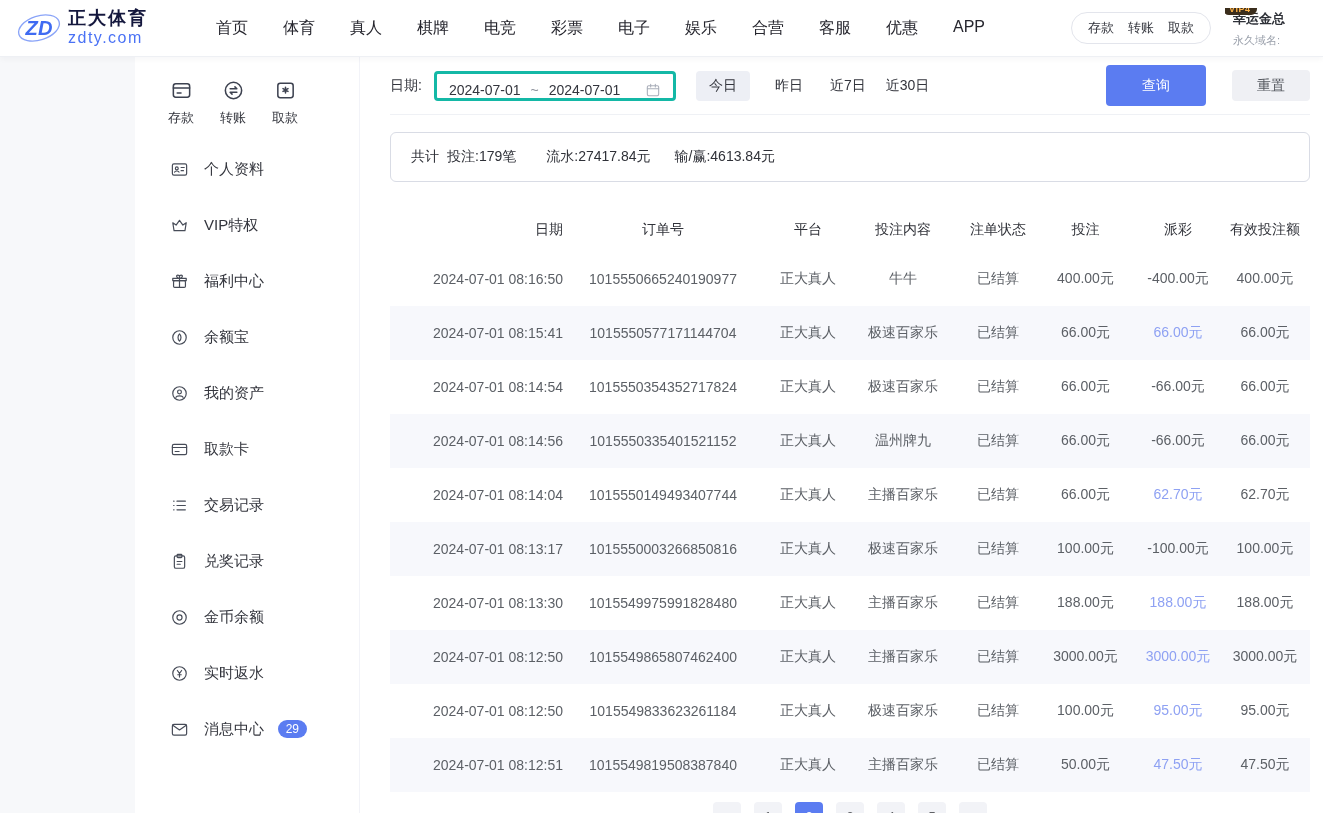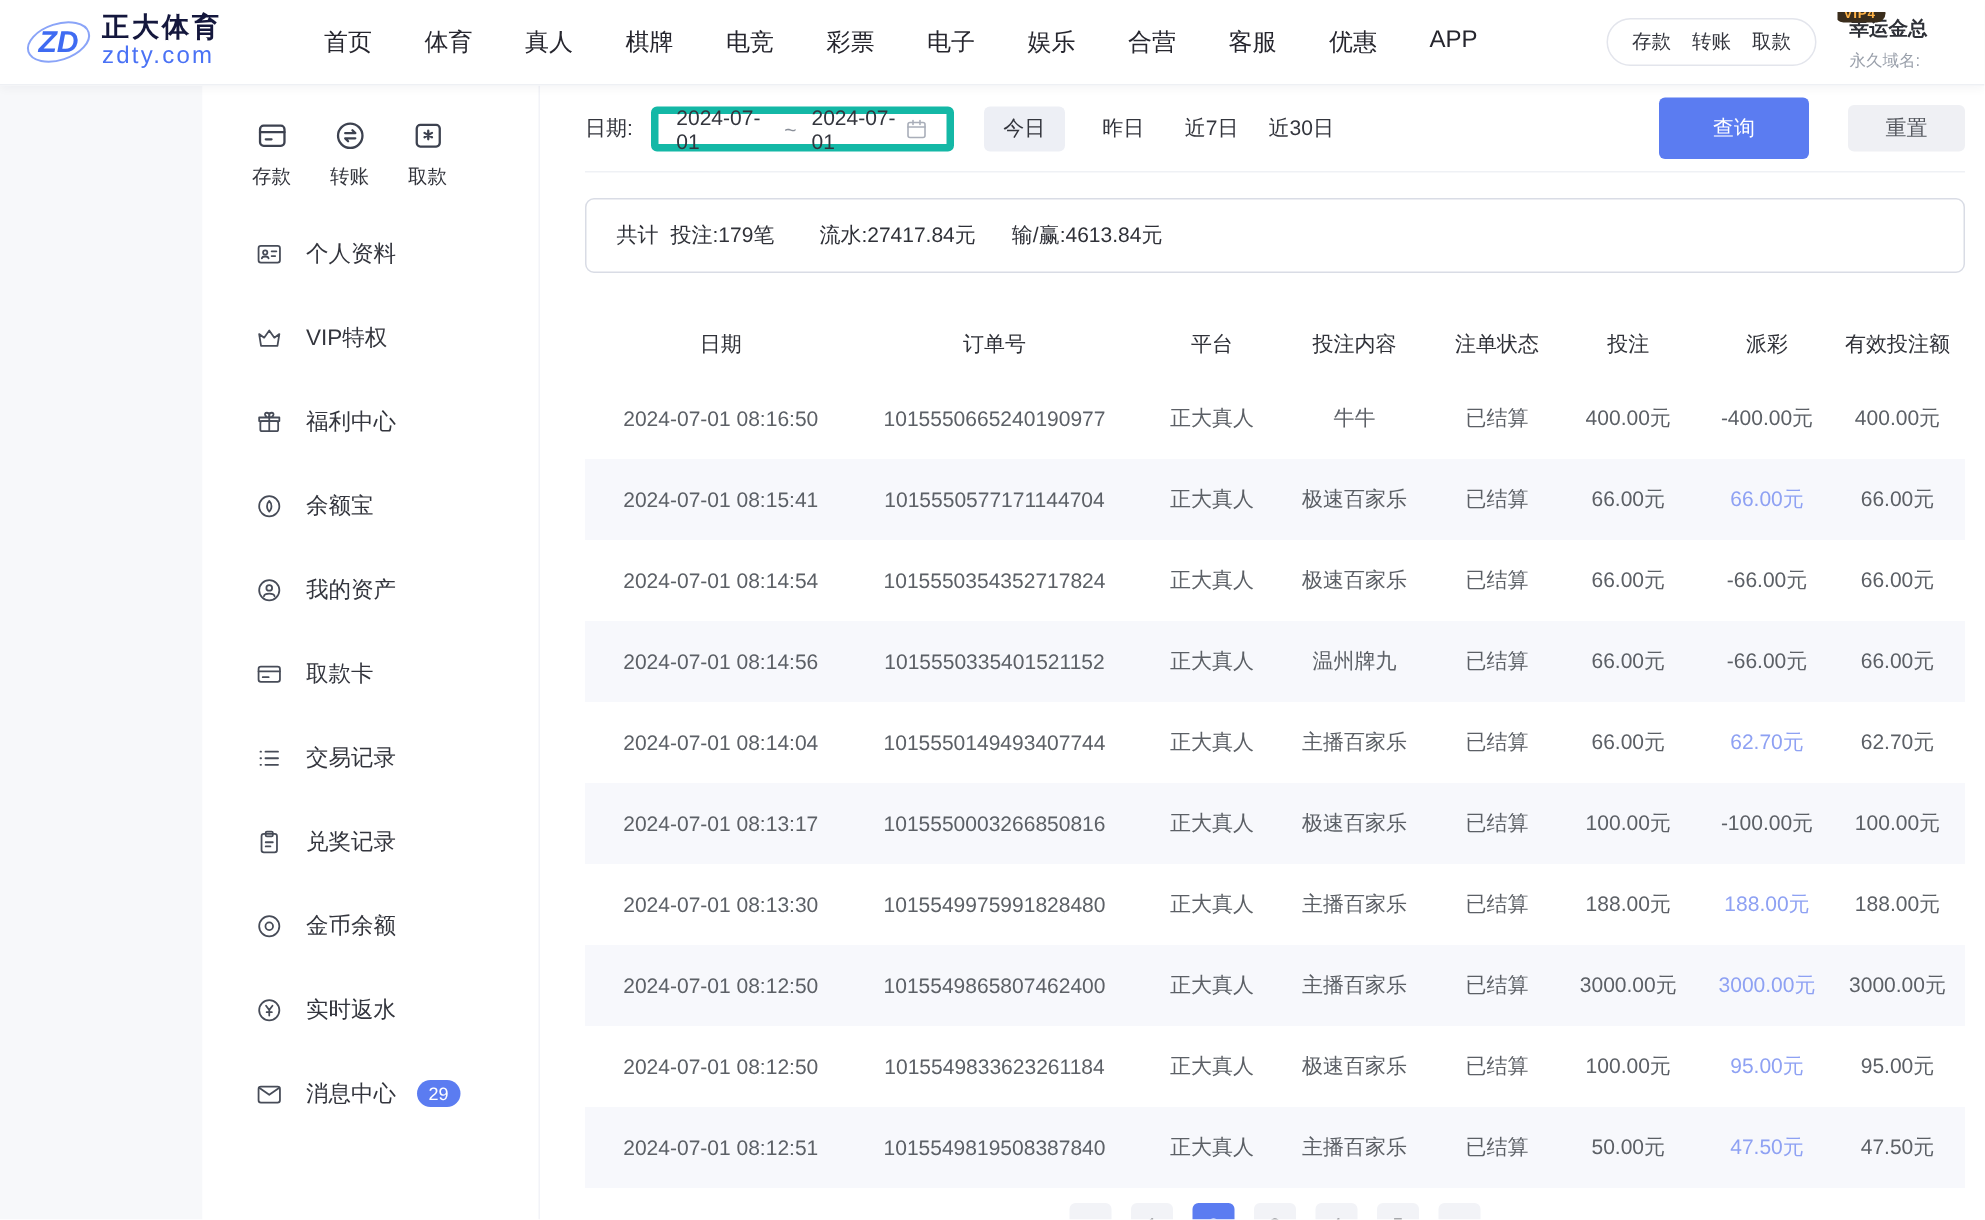--- a/index.html
+++ b/index.html
@@ -35,41 +35,41 @@
   .side-item{display:flex;align-items:center;height:56px;padding-left:35px;font-size:15px;color:#33353d;cursor:pointer}
   .side-item svg{width:19px;height:19px;margin-right:15px;color:#474c58;flex:none}
   .side-item.active{background:#f1f4fd;color:#5b7cf1}
   .side-item.active svg{color:#5b7cf1}
   .msg-badge{margin-left:auto;margin-right:52px;background:#5b7cf1;color:#fff;font-size:12px;line-height:1;padding:3px 8px;border-radius:10px}
 
   
   .main{flex:1;padding:0 13px 0 30px;overflow:hidden}
   .filter-row{display:flex;align-items:center;height:58px;border-bottom:1px solid #eff1f5}
   .date-label{margin-right:12px;color:#33353d}
-  .date-box{display:flex;align-items:center;border:5px solid #14b8a6;border-radius:4px;height:30px;padding:0 12px;width:202px;color:#33353d;cursor:pointer}
+  .date-box{display:flex;align-items:flex-end;border:3px solid #14b8a6;border-radius:4px;height:30px;padding:0 12px;width:242px;color:#33353d;cursor:pointer}
   .date-box .sep{margin:0 10px;color:#8a8f99}
   .date-box .cal{margin-left:auto;color:#a9aeb9}
   .date-box .cal svg{width:16px;height:16px}
   .range-btn{margin-left:23px;background:none;border:none;font-size:14px;color:#33353d;padding:6px 2px;border-radius:4px}
   .range-btn.active{background:#edeff5;padding:6px 13px;margin-left:20px}
   .range-btn.tight{margin-left:16px}
   .btn-search{margin-left:auto;width:100px;height:41px;background:#5b7cf1;color:#fff;border:none;border-radius:4px;font-size:14px}
   .btn-reset{margin-left:26px;width:78px;height:31px;background:#eff0f4;color:#55585f;border:none;border-radius:4px;font-size:14px}
 
   .summary{margin-top:17px;border:1px solid #d9dce5;border-radius:6px;padding:15px 20px;font-size:14px;color:#2f3138;display:flex;align-items:flex-end}
   .summary .seg-bets{margin-left:8px}
   .summary .seg-turnover{margin-left:30px}
   .summary .seg-winloss{margin-left:24px}
 
   .table{margin-top:26px}
   .trow{display:grid;grid-template-columns:165px 200px 90px 100px 90px 85px 100px 1fr;align-items:center;height:54px;padding:0 8px;font-size:14px;color:#5c6066}
   .trow.thead{height:44px;color:#303239;font-weight:500}
   .tbody .trow:nth-child(even){background:#f7f8fc}
   .trow > div{text-align:center;white-space:nowrap;overflow:hidden}
-  .trow > .c-date{text-align:center}
+  .trow > .c-date{text-align:right}
   .c-payout.win{color:#8ea1f3}
 
   .pagination{display:flex;gap:13px;justify-content:center;margin-top:10px}
   .page-btn{min-width:28px;height:28px;border-radius:4px;background:#f2f3f7;color:#606266;border:none;font-size:13px;display:flex;align-items:center;justify-content:center;padding:0 8px}
   .page-btn.active{background:#5b7cf1;color:#fff}
 </style>
 </head>
 <body>
 
 <header class="navbar">

